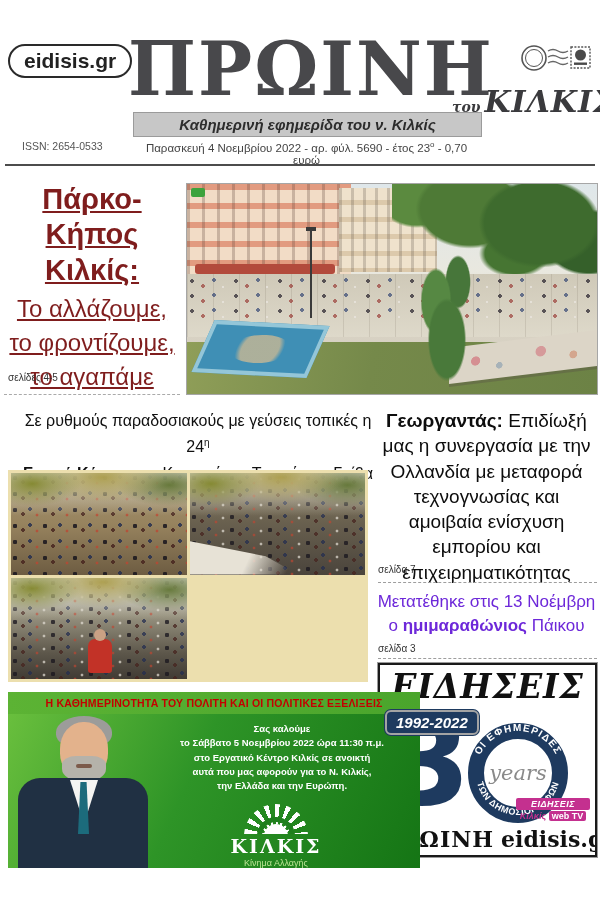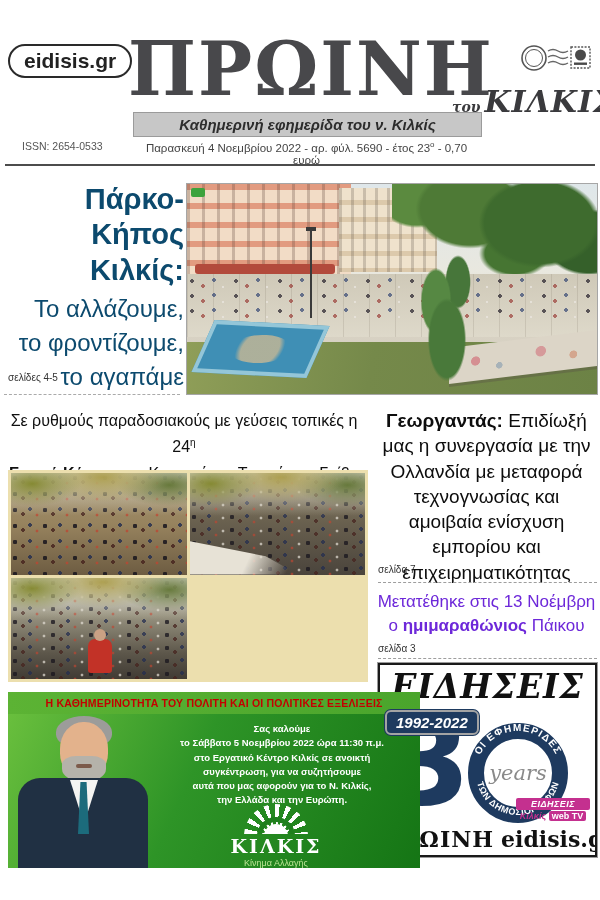--- a/index.html
+++ b/index.html
@@ -16,21 +16,21 @@
   .masthead-sub .region{font-size:30px;font-weight:900;letter-spacing:1px;}
   .stamps{position:absolute;right:8px;top:42px;}
   .subtitle-bar{position:absolute;left:133px;top:112px;width:347px;background:#c7c7c7;border:1px solid #9b9b9b;
     text-align:center;font-style:italic;font-weight:bold;font-size:15px;color:#2d2d2d;padding:3px 0;}
   .issn{position:absolute;left:22px;top:140px;font-size:10.5px;color:#555;}
   .dateline{position:absolute;left:133px;top:140px;width:347px;text-align:center;font-size:11.5px;color:#444;}
   .dateline sup{font-size:8px;}
   .top-rule{position:absolute;left:5px;right:5px;top:164px;height:2px;background:#4c4c4c;}
 
   
-  .lead-head{position:absolute;left:0;top:182px;width:184px;text-align:right;color:#0c4a6e;}
+  .lead-head{position:absolute;left:0;top:182px;width:184px;text-align:center;color:#7f1d1d;text-decoration:underline;}
   .lead-bold{font-weight:bold;font-size:29px;line-height:1.22;}
   .lead-light{font-weight:normal;font-size:24px;line-height:1.42;margin-top:4px;}
   .lead-pages{position:absolute;left:8px;top:372px;font-size:10px;color:#333;}
   .lead-dash{position:absolute;left:4px;top:394px;width:176px;border-top:1px dashed #aaa;}
 
   
   .main-photo{position:absolute;left:186px;top:183px;width:410px;height:210px;border:1px solid #a6a6a6;
     background:linear-gradient(#dfe7ea 0%,#e9e8df 42%,#d9d3c5 58%,#d5cfc0 100%);overflow:hidden;}
   .mp-bldg1{position:absolute;left:0;top:0;width:40%;height:44%;
     background:repeating-linear-gradient(180deg,#e29b80 0 6px,#f2dcc6 6px 19px);}
@@ -73,21 +73,21 @@
   .mp-wall::after{content:"";position:absolute;inset:0;opacity:.75;
     background:radial-gradient(circle 7px at 18% 45%,rgba(205,70,90,.65) 0 60%,transparent 70%),
       radial-gradient(circle 5px at 34% 65%,rgba(80,120,160,.5) 0 60%,transparent 70%),
       radial-gradient(circle 8px at 62% 40%,rgba(205,70,90,.55) 0 60%,transparent 70%),
       radial-gradient(circle 6px at 84% 60%,rgba(200,100,60,.55) 0 60%,transparent 70%);}
   .mp-lamp{position:absolute;left:30%;top:22%;width:2px;height:42%;background:#3a3a3a;}
   .mp-lamp::before{content:"";position:absolute;left:-4px;top:-3px;width:10px;height:4px;background:#3a3a3a;}
   .mp-badge{position:absolute;left:4px;top:4px;width:14px;height:9px;background:#3da33d;border-radius:2px;}
 
   
-  .festival-head{position:absolute;left:0;top:408px;width:368px;text-align:center;font-size:16px;
+  .festival-head{position:absolute;left:14px;top:408px;width:368px;text-align:center;font-size:16px;
     line-height:1.65;color:#101010;}
   .festival-head sup{font-size:10px;}
   .collage{position:absolute;left:8px;top:470px;width:360px;height:212px;background:#ecdfae;
     display:grid;grid-template-columns:1fr 1fr;grid-template-rows:1fr 1fr;gap:3px;padding:3px;box-sizing:border-box;}
   .cell{position:relative;overflow:hidden;}
   .cell::before{content:"";position:absolute;inset:0;z-index:2;opacity:.85;
     background-image:radial-gradient(circle 2.2px at 4px 5px,rgba(25,22,30,.9) 95%,transparent),
       radial-gradient(circle 2px at 12px 9px,rgba(70,35,30,.85) 95%,transparent),
       radial-gradient(circle 2px at 19px 4px,rgba(35,45,80,.85) 95%,transparent),
       radial-gradient(circle 1.6px at 26px 10px,rgba(190,70,50,.8) 95%,transparent),
@@ -286,21 +286,20 @@
       <div class="pol-beard"></div>
       <div class="pol-mouth"></div>
       <div class="pol-body"></div>
       <div class="pol-shirt"></div>
       <div class="pol-tie"></div>
     </div>
     <div class="pasok-text">
       <div>Σας καλούμε</div>
       <div>το Σάββατο 5 Νοεμβρίου 2022 ώρα 11:30 π.μ.</div>
       <div>στο Εργατικό Κέντρο Κιλκίς σε ανοικτή</div>
-      <div>συγκέντρωση, για να συζητήσουμε</div>
       <div>αυτά που μας αφορούν για το Ν. Κιλκίς,</div>
       <div>την Ελλάδα και την Ευρώπη.</div>
     </div>
     <div class="pasok-logo">
       <div class="sun">
         <div class="sun-rays"></div>
         <div class="sun-gap"></div>
         <div class="sun-core"></div>
       </div>
       <div class="pasok-name">ΚΙΛΚΙΣ</div>

